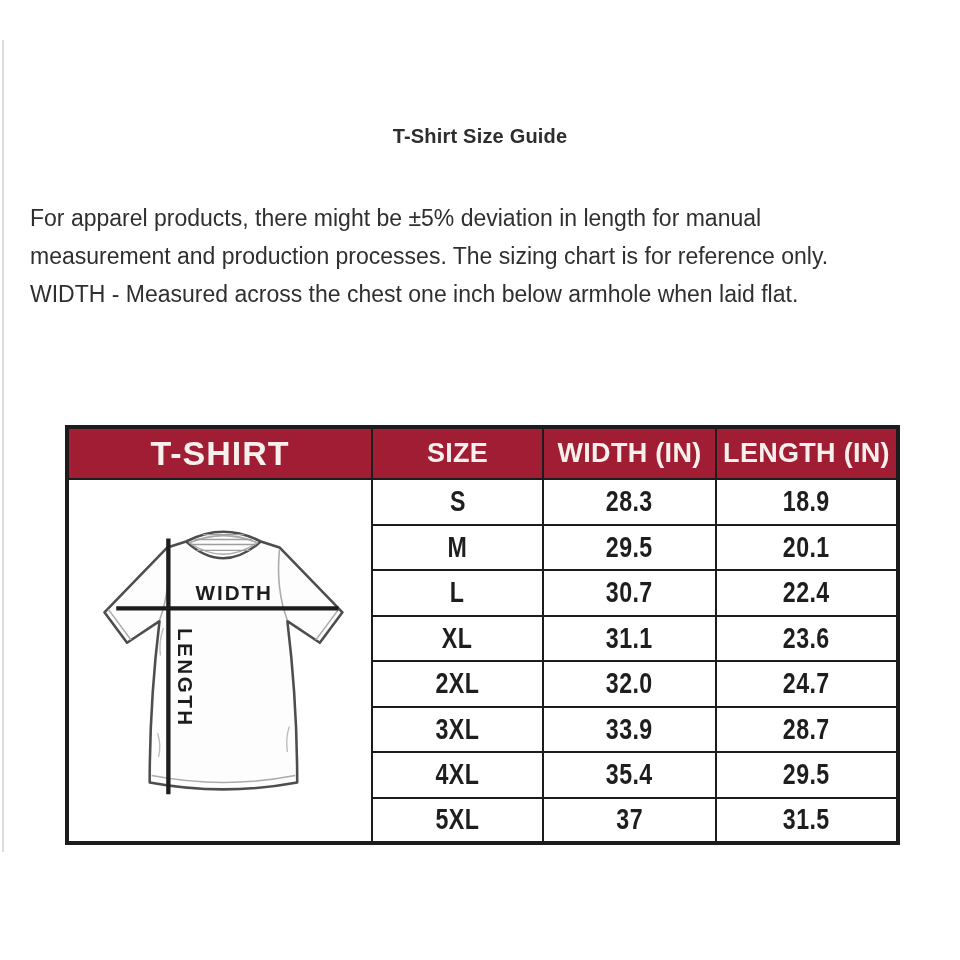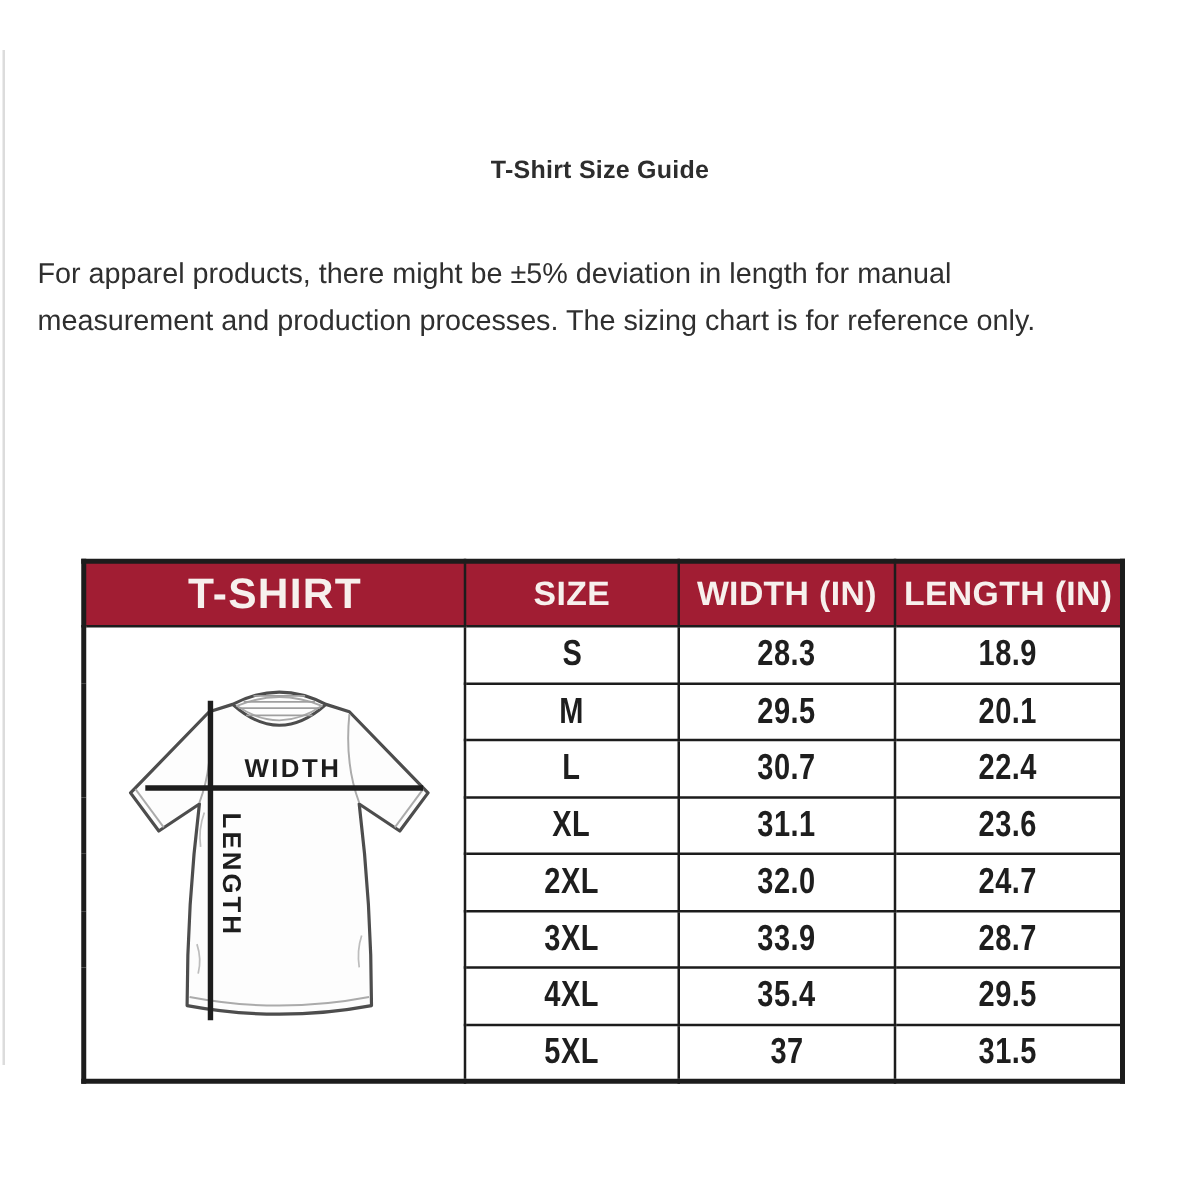--- a/index.html
+++ b/index.html
@@ -39,21 +39,21 @@
     position: absolute;
     left: 30px; top: 199px;
     width: 845px;
     font-size: 23px;
     line-height: 38px;
     color: #2f2f2f;
   }
   .notes p { margin: 0; }
   .size-table-wrap {
     position: absolute;
-    left: 65px; top: 447px;
+    left: 65px; top: 425px;
     width: 781px;
   }
   table.size-table {
     border-collapse: collapse;
     table-layout: fixed;
     width: 831px;
     border: 4px solid var(--table-border);
   }
   .size-table th, .size-table td {
     border: 2.5px solid var(--table-border);
@@ -95,20 +95,21 @@
 </head>
 <body>
 
 <div class="page">
   <div class="edge-line"></div>
 
   <h1 class="title">T-Shirt Size Guide</h1>
 
   <div class="notes">
     <p>For apparel products, there might be ±5% deviation in length for manual measurement and production processes. The sizing chart is for reference only.</p>
+    <p>WIDTH - Measured across the chest one inch below armhole when laid flat.</p>
   </div>
 
   <div class="size-table-wrap">
     <table class="size-table">
       <colgroup>
         <col class="col-product">
           <col class="col-size">
           <col class="col-length">
           <col class="col-width">
       </colgroup>

